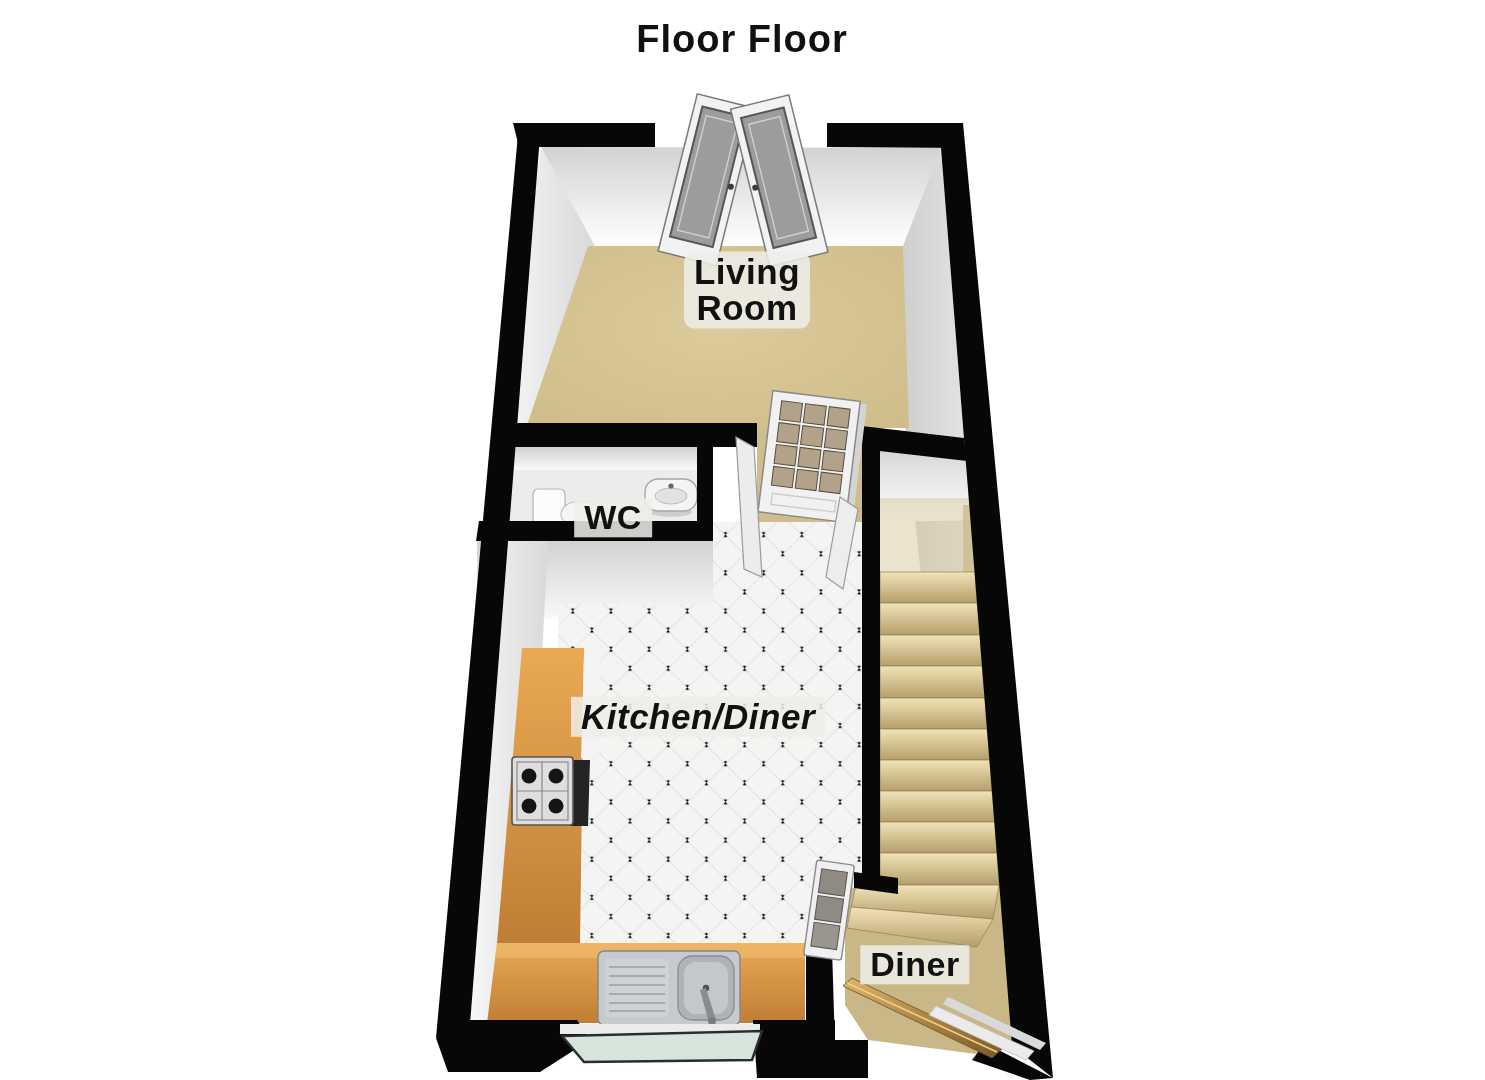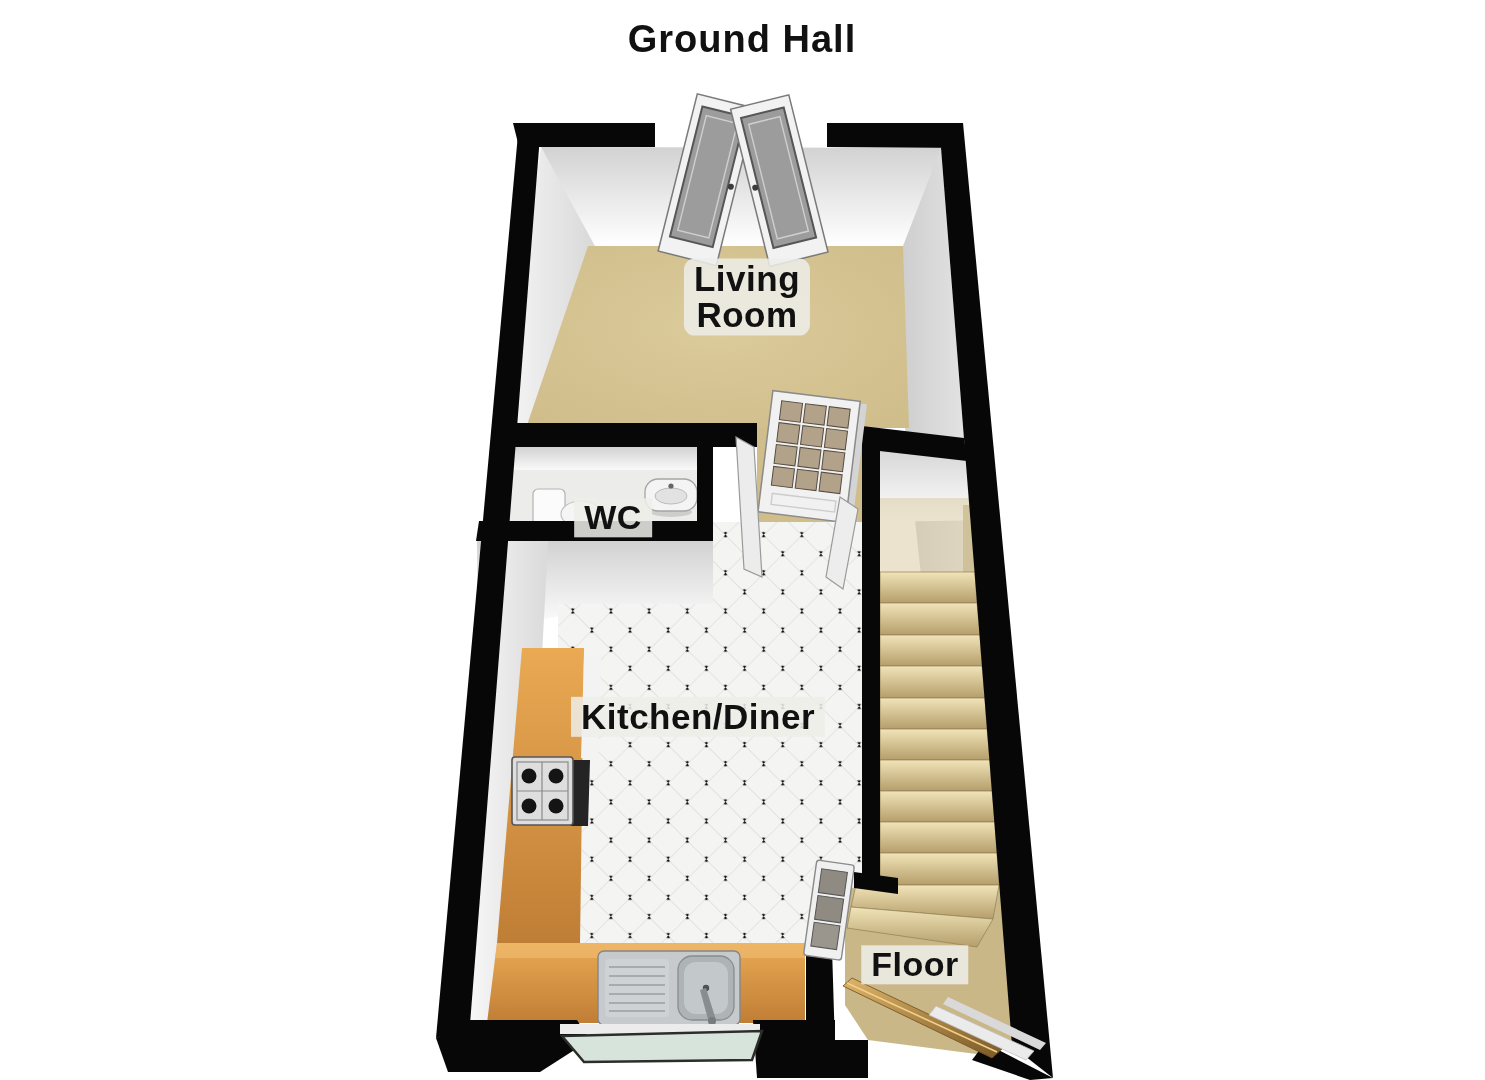--- a/index.html
+++ b/index.html
@@ -7,21 +7,21 @@
          font-family:"Liberation Sans","DejaVu Sans",sans-serif;background:#ffffff;}
   .stage svg{position:absolute;left:0;top:0;}
   .plan-label{position:absolute;transform:translate(-50%,-50%);
               font-weight:bold;color:#111;text-align:center;
               background:rgba(238,237,233,0.86);padding:2px 10px;
               white-space:pre-line;line-height:1.04;letter-spacing:0.5px;}
   .plan-label.no-bg{background:transparent;}
   #title-label{font-size:38px;letter-spacing:1px;}
   #living-room-label{font-size:35px;}
   #wc-label{font-size:34px;}
-  #kitchen-label{font-size:35px;}
+  #kitchen-label{font-size:35px;font-style:italic;}
   #hall-label{font-size:34px;}
 </style>
 </head>
 <body>
 
 <div class="stage">
 <svg width="1485" height="1080" viewBox="0 0 1485 1080">
   <defs>
     <pattern id="tilePat" width="27" height="27" patternUnits="userSpaceOnUse" patternTransform="rotate(45 0 0)">
       <rect width="27" height="27" fill="#f4f4f2"></rect>
@@ -215,19 +215,19 @@
   <g>
     <polygon points="843,986 852,978 1002,1049 992,1058" fill="url(#woodGrad)" stroke="#6b4f22" stroke-width="0.8"></polygon>
     <line x1="847" y1="983" x2="997" y2="1052" stroke="#f0cf8f" stroke-width="1.6"></line>
   </g>
   <g>
     <polygon points="948,997 1046,1043 1040,1050 943,1004" fill="#d9d9d9"></polygon>
     <polygon points="936,1006 1034,1051 1026,1060 929,1015" fill="#ebebeb" stroke="#c0c0c0" stroke-width="0.8"></polygon>
   </g>
 </svg>
 
-  <div class="plan-label no-bg" id="title-label" style="left:742px;top:40px;">Ground Hall</div>
-  <div class="plan-label" id="living-room-label" style="left:747px;top:297px;border-radius:11px;">Living
+  <div class="plan-label no-bg" id="title-label" style="left:742px;top:40px;">Floor Floor</div>
+  <div class="plan-label" id="living-room-label" style="left:747px;top:290px;border-radius:11px;">Living
 Room</div>
   <div class="plan-label" id="wc-label" style="left:613px;top:518px;text-align:right;">WC</div>
   <div class="plan-label" id="kitchen-label" style="left:698px;top:717px;">Kitchen/Diner</div>
-  <div class="plan-label" id="hall-label" style="left:915px;top:965px;">Floor</div>
+  <div class="plan-label" id="hall-label" style="left:915px;top:965px;">Diner</div>
 </div>
 
 </body></html>

